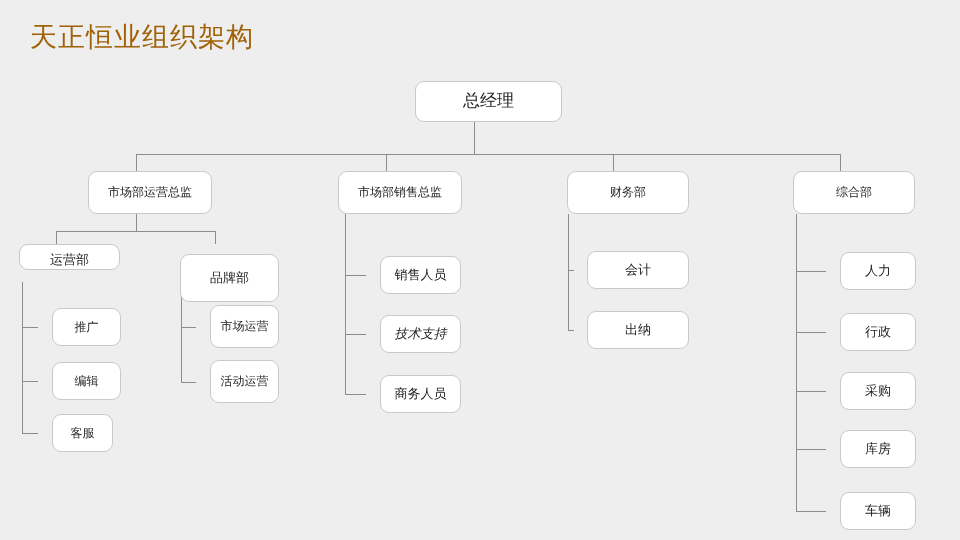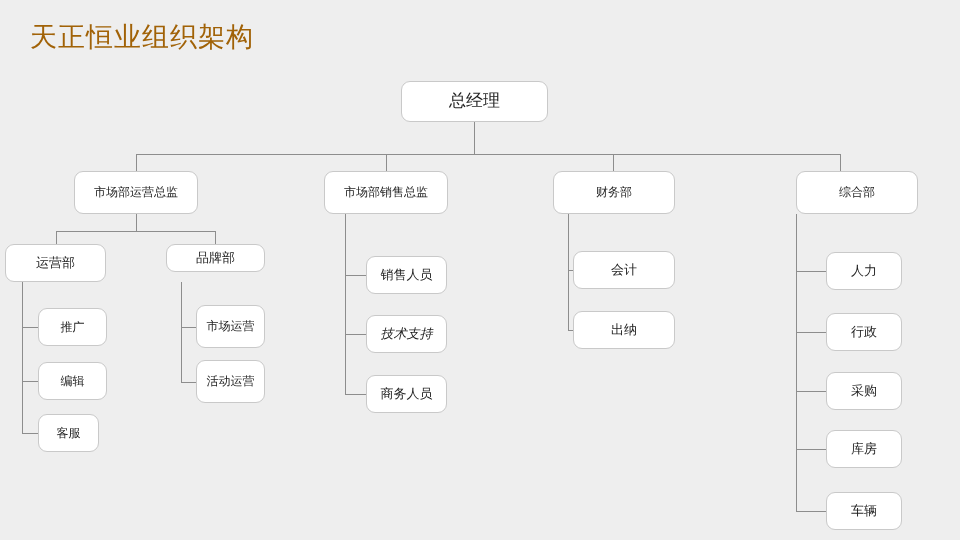--- a/index.html
+++ b/index.html
@@ -34,20 +34,21 @@
     border: 1px solid #c9c9c9;
     border-radius: 9px;
     box-sizing: border-box;
     display: flex;
     align-items: center;
     justify-content: center;
     text-align: center;
     color: #1f1f1f;
     line-height: 1.18;
     padding: 2px 4px;
+    margin-left: 14px;
   }
   .node-label {
     display: block;
     white-space: pre-line;
   }
   .lvl-root  { font-size: 17px; }
   .lvl-two   { font-size: 12px; }
   .lvl-three { font-size: 13px; }
   .lvl-four  { font-size: 12px; }
   .conn {
@@ -110,29 +111,29 @@
   </div>
 
   <div class="node lvl-two" style="left:324px; top:171px; width:124px; height:43px;">
     <span class="node-label">市场部销售总监</span>
   </div>
 
   <div class="node lvl-two" style="left:553px; top:171px; width:122px; height:43px;">
     <span class="node-label">财务部</span>
   </div>
 
-  <div class="node lvl-two" style="left:796px; top:171px; width:122px; height:43px;">
+  <div class="node lvl-two" style="left:779px; top:171px; width:122px; height:43px;">
     <span class="node-label">综合部</span>
   </div>
 
-  <div class="node lvl-three" style="left:5px; top:244px; width:101px; height:38px;">
+  <div class="node lvl-three" style="left:5px; top:244px; width:101px; height:26px;align-items:flex-end;">
     <span class="node-label">运营部</span>
   </div>
 
-  <div class="node lvl-three" style="left:166px; top:244px; width:99px; height:28px;">
+  <div class="node lvl-three" style="left:166px; top:254px; width:99px; height:48px;">
     <span class="node-label">品牌部</span>
   </div>
 
   <div class="node lvl-four" style="left:38px; top:308px; width:69px; height:38px;">
     <span class="node-label">推广</span>
   </div>
 
   <div class="node lvl-four" style="left:38px; top:362px; width:69px; height:38px;">
     <span class="node-label">编辑</span>
   </div>

